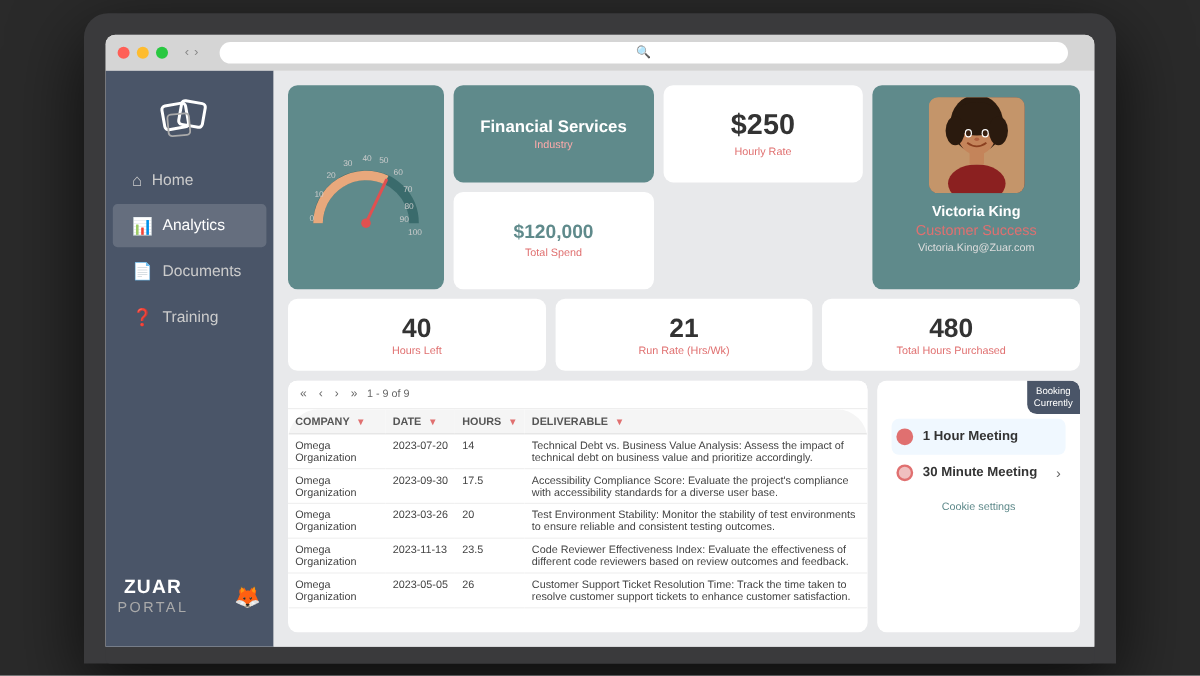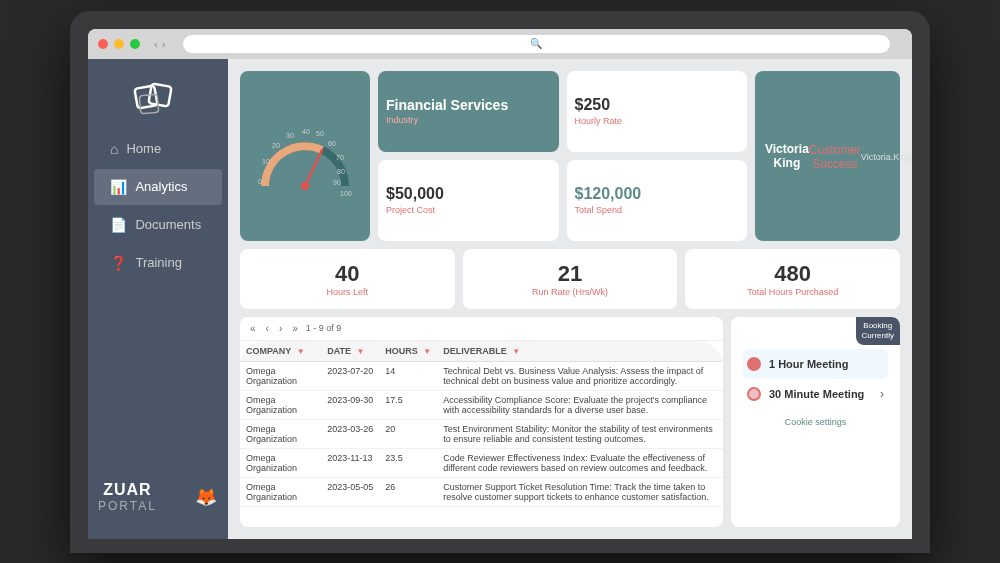--- a/index.html
+++ b/index.html
@@ -126,46 +126,46 @@
       display: grid;
       grid-template-columns: 1fr 1fr;
       grid-template-rows: 1fr 1fr;
       gap: 8px;
     }
     .stat-card {
       background: #fff;
       border-radius: 8px;
       display: flex;
       flex-direction: column;
-      align-items: flex-start;
+      align-items: center;
       justify-content: center;
       padding: 8px;
     }
     .stat-card.highlight {
       background: #5f8a8b;
     }
     .stat-value {
-      font-size: 16px;
+      font-size: 24px;
       font-weight: 700;
       color: #333;
     }
     .stat-label {
       font-size: 9px;
       color: #e07070;
       text-align: center;
       margin-top: 2px;
     }
     .stat-card.highlight .stat-label { color: #ffaaaa; }
     .highlight-title { font-size: 14px; font-weight: 700; color: #fff; }
     .profile-panel {
-      width: 145px;
+      width: 173px;
       background: #5f8a8b;
       border-radius: 8px;
       display: flex;
-      flex-direction: row;
+      flex-direction: column;
       align-items: center;
       padding: 10px;
       flex-shrink: 0;
     }
     .profile-avatar {
       width: 80px;
       height: 80px;
       border-radius: 8px;
       background: #8b6b61;
       overflow: hidden;
@@ -408,24 +408,20 @@
             <div class="stat-card highlight">
               <div class="highlight-title">Financial Services</div>
               <div class="stat-label">Industry</div>
             </div>
 
             <div class="stat-card">
               <div class="stat-value">$250</div>
               <div class="stat-label">Hourly Rate</div>
             </div>
 
-            <div class="stat-card">
-              <div class="stat-value" style="font-size:16px;">$50,000</div>
-              <div class="stat-label">Project Cost</div>
-            </div>
 
             <div class="stat-card">
               <div class="stat-value" style="font-size:16px;color:#5f8a8b;">$120,000</div>
               <div class="stat-label">Total Spend</div>
             </div>
           </div>
 
           <div class="profile-panel">
             <div class="profile-avatar">
               <div class="avatar-placeholder">

